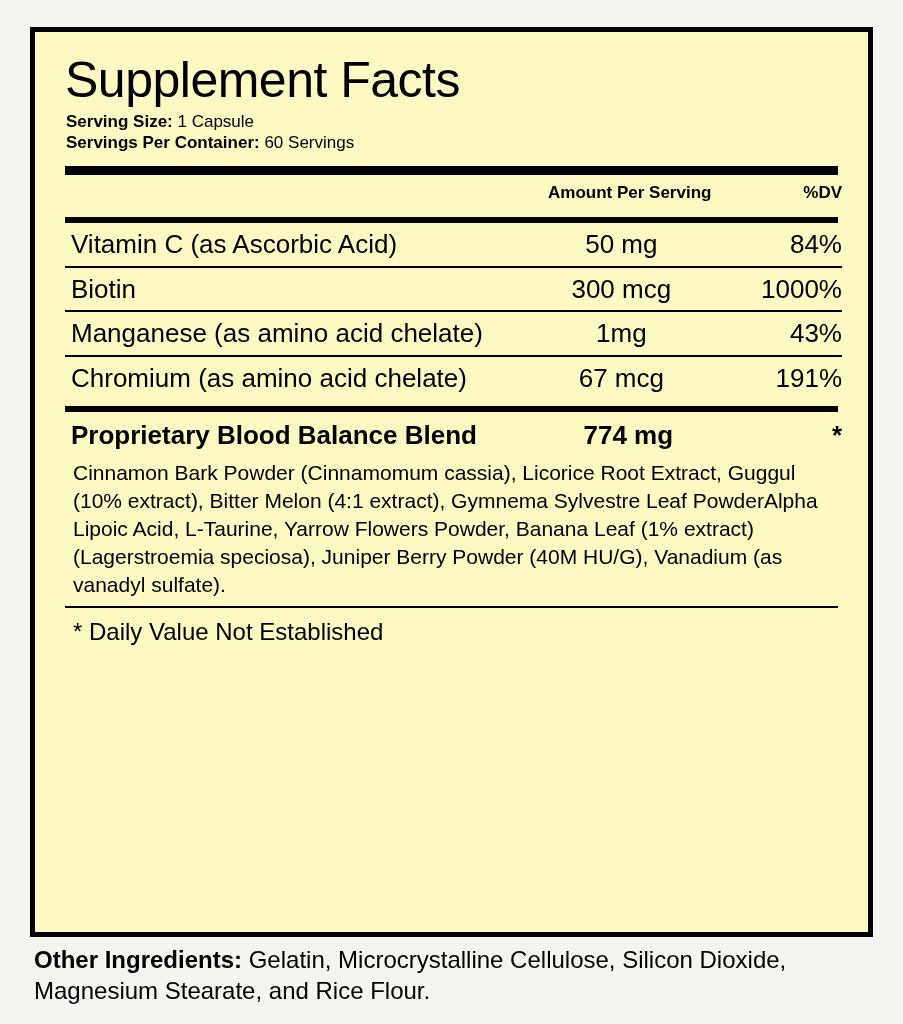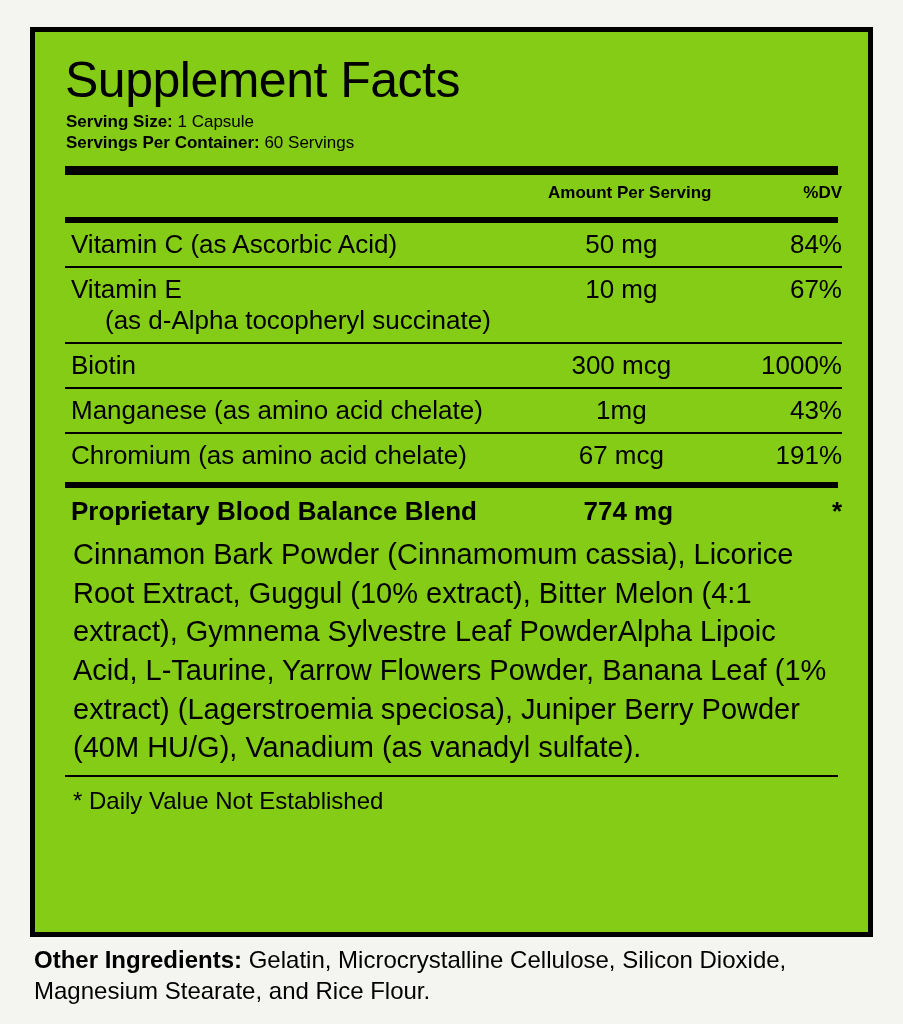--- a/index.html
+++ b/index.html
@@ -21,21 +21,21 @@
     box-sizing: border-box;
   }
   .panel {
     position: absolute;
     left: 30px;
     top: 27px;
     width: 843px;
     height: 910px;
     box-sizing: border-box;
     border: 5px solid #000;
-    background: #84cc16;
+    background: #fef9c3;
   }
   .panel-inner {
     padding: 12px 28px 0 28px;
   }
   .title {
     font-size: 50px;
     font-weight: 400;
     letter-spacing: -0.5px;
     line-height: 1.05;
     margin: 10px 0 4px 2px;
@@ -102,21 +102,21 @@
   .blend-row td {
     font-size: 26px;
     font-weight: bold;
     padding: 8px 0 4px 0;
     vertical-align: top;
   }
   .blend-row td.n-name { padding-left: 6px; }
   .blend-row td.n-amt { text-align: center; white-space: nowrap;}
   .blend-row td.n-dv  { text-align: right; }
   .blend-desc {
-    font-size: 29px;
+    font-size: 21px;
     line-height: 1.33;
     padding: 4px 8px 8px 8px;
     margin: 0 2px;
   }
   .footnote {
     font-size: 24px;
     padding: 10px 0 0 8px;
     margin: 0 2px;
   }
   .other {
@@ -174,28 +174,20 @@
             <col class="c-amt">
             <col class="c-dv">
         </colgroup>
         <tbody>
           <tr class="nutrient-row">
             <td class="n-name">Vitamin C (as Ascorbic Acid)</td>
             <td class="n-amt">50 mg</td>
             <td class="n-dv">84%</td>
           </tr>
           <tr class="nutrient-row">
-            <td class="n-name">
-              <span>Vitamin E</span>
-              <span class="sub-line">(as d-Alpha tocopheryl succinate)</span>
-            </td>
-            <td class="n-amt">10 mg</td>
-            <td class="n-dv">67%</td>
-          </tr>
-          <tr class="nutrient-row">
             <td class="n-name">Biotin</td>
             <td class="n-amt">300 mcg</td>
             <td class="n-dv">1000%</td>
           </tr>
           <tr class="nutrient-row">
             <td class="n-name">Manganese (as amino acid chelate)</td>
             <td class="n-amt">1mg</td>
             <td class="n-dv">43%</td>
           </tr>
           <tr class="nutrient-row no-line">

